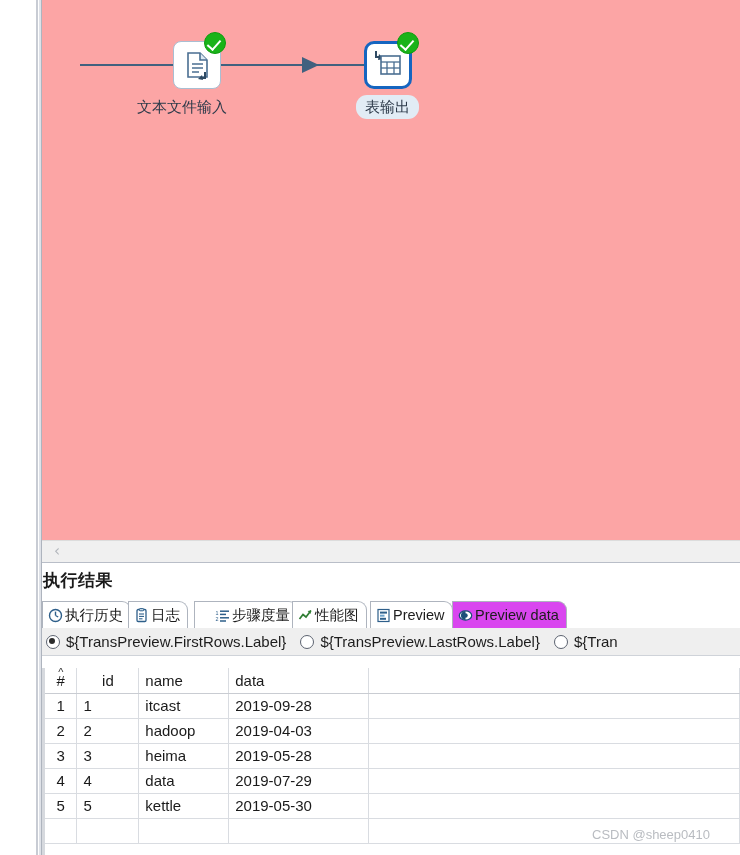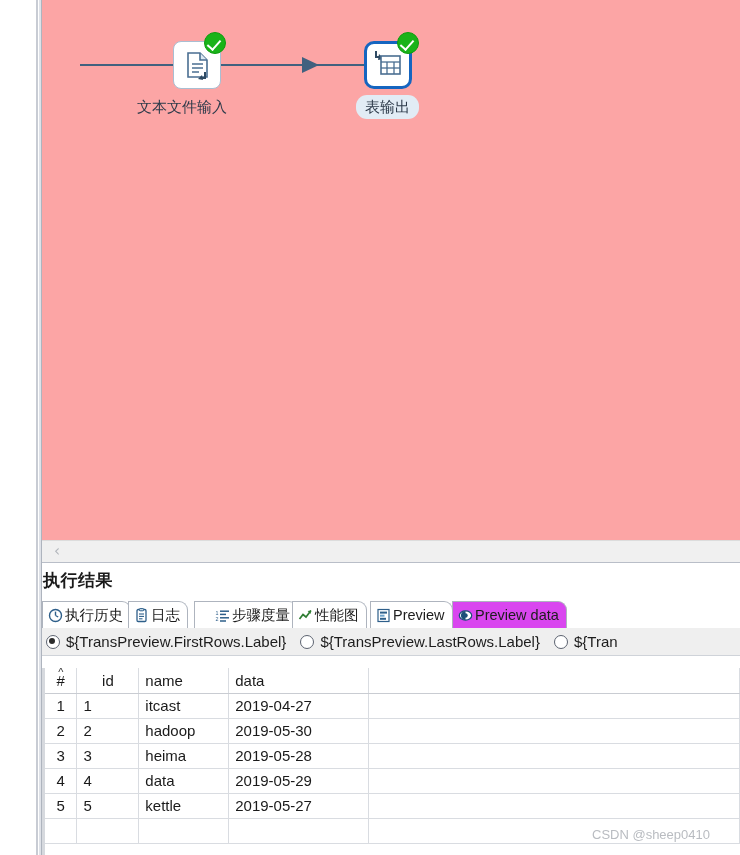--- a/index.html
+++ b/index.html
@@ -435,49 +435,49 @@
             <th class="col-name">name</th>
             <th class="col-data">data</th>
             <th class="col-pad"></th>
           </tr>
         </thead>
         <tbody>
           <tr>
             <td class="col-hash">1</td>
             <td class="col-id">1</td>
             <td class="col-name">itcast</td>
-            <td class="col-data">2019-04-27</td>
+            <td class="col-data">2019-09-28</td>
             <td class="col-pad"></td>
           </tr>
           <tr>
             <td class="col-hash">2</td>
             <td class="col-id">2</td>
             <td class="col-name">hadoop</td>
-            <td class="col-data">2019-05-30</td>
+            <td class="col-data">2019-04-03</td>
             <td class="col-pad"></td>
           </tr>
           <tr>
             <td class="col-hash">3</td>
             <td class="col-id">3</td>
             <td class="col-name">heima</td>
             <td class="col-data">2019-05-28</td>
             <td class="col-pad"></td>
           </tr>
           <tr>
             <td class="col-hash">4</td>
             <td class="col-id">4</td>
             <td class="col-name">data</td>
-            <td class="col-data">2019-05-29</td>
+            <td class="col-data">2019-07-29</td>
             <td class="col-pad"></td>
           </tr>
           <tr>
             <td class="col-hash">5</td>
             <td class="col-id">5</td>
             <td class="col-name">kettle</td>
-            <td class="col-data">2019-05-27</td>
+            <td class="col-data">2019-05-30</td>
             <td class="col-pad"></td>
           </tr>
           <tr>
             <td class="col-hash"></td>
             <td class="col-id"></td>
             <td class="col-name"></td>
             <td class="col-data"></td>
             <td class="col-pad"></td>
           </tr>
         </tbody>

